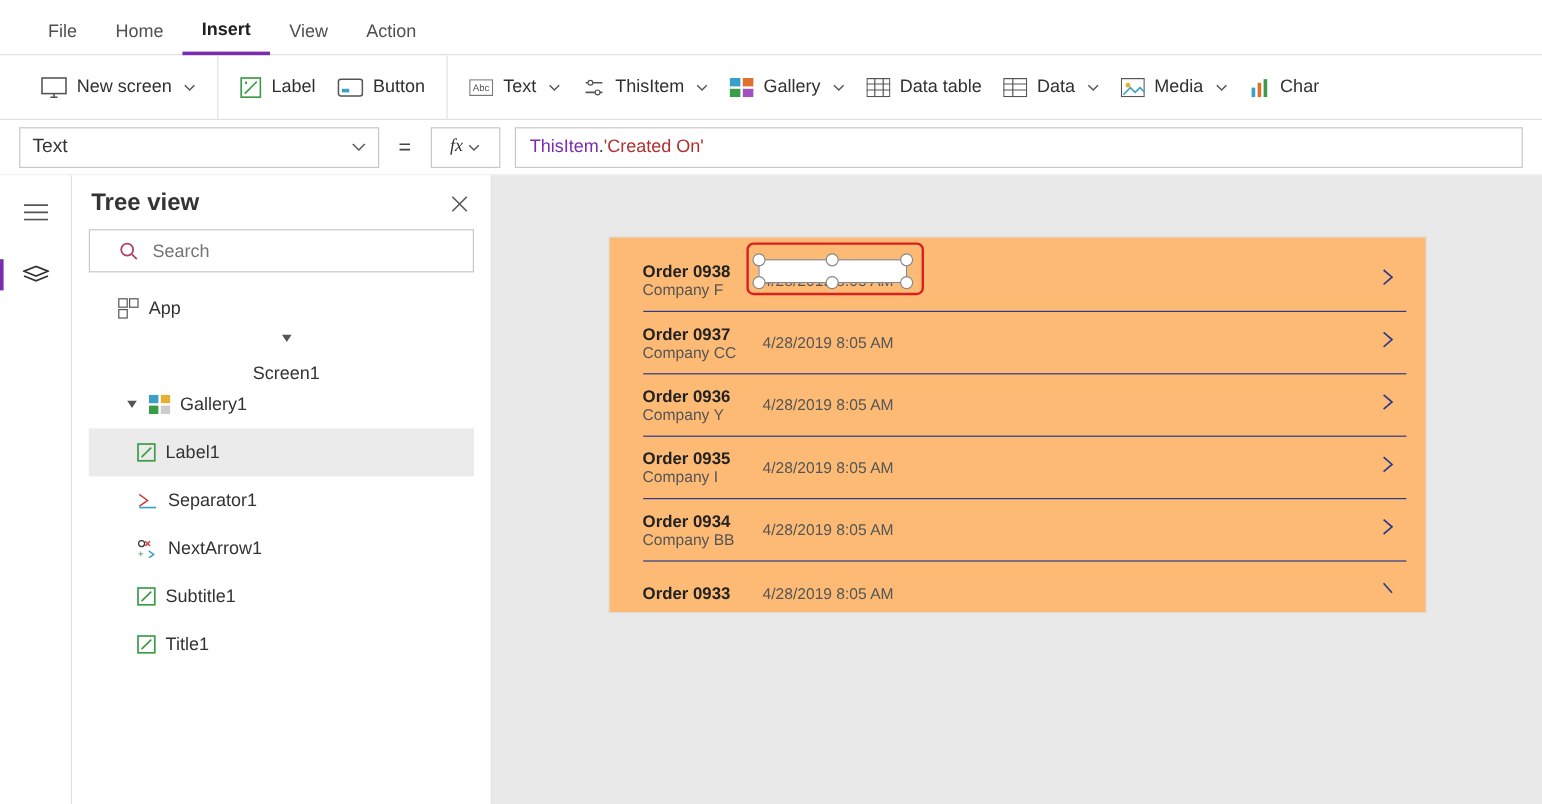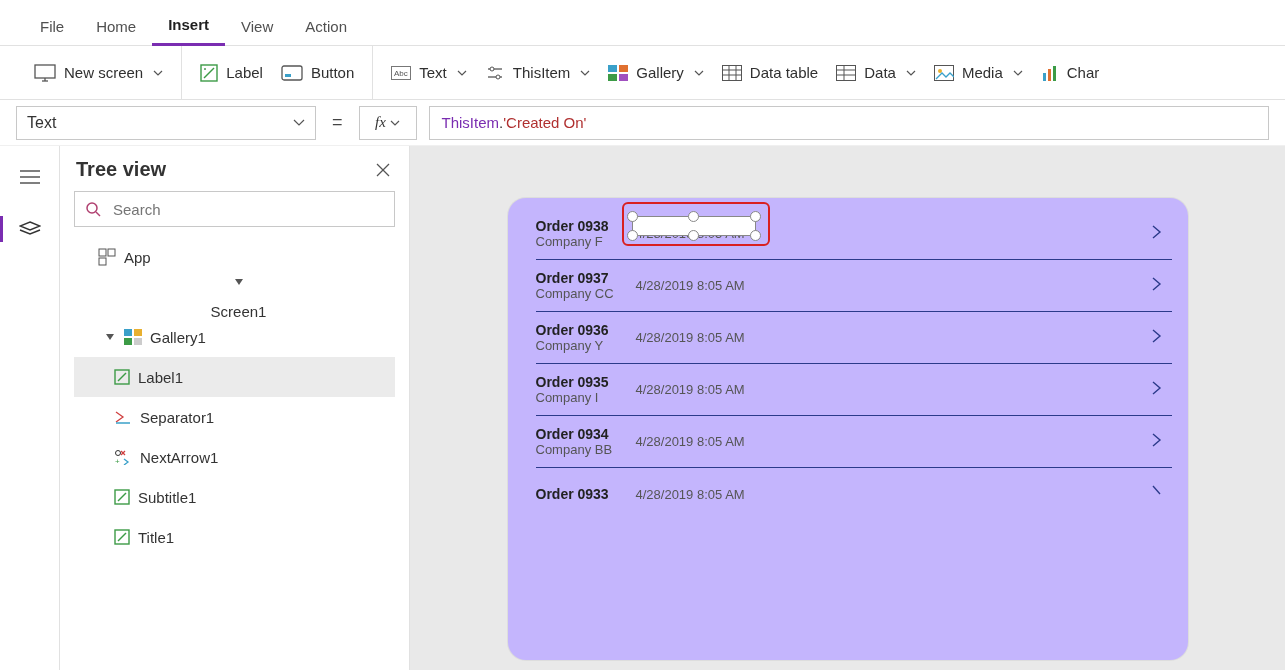--- a/index.html
+++ b/index.html
@@ -21,31 +21,31 @@
   .formula-input .tok1 { color:#7a2db1; }
   .formula-input .tok2 { color:#b03030; }
   .content { display:flex; height:calc(670px - 46px - 54px - 46px); }
   .leftrail { width:60px; border-right:1px solid #e1e1e1; display:flex; flex-direction:column; align-items:center; gap:18px; padding-top:14px;}
   .leftrail .railbtn { width:34px; height:34px; display:flex; align-items:center; justify-content:center; cursor:pointer;}
   .leftrail .railbtn.active { position:relative;}
   .leftrail .railbtn.active::before { content:""; position:absolute; left:-13px; top:4px; bottom:4px; width:3px; background:#7a2db1;}
   .treepane { width:350px; border-right:1px solid #e1e1e1; display:flex; flex-direction:column; padding:8px 14px 0 14px;}
   .treehead { display:flex; align-items:center; justify-content:space-between; padding:4px 4px 10px 2px;}
   .treehead h2 { font-size:20px; font-weight:600; margin:0;}
-  .searchbox { border:1px solid #c8c8c8; height:36px; display:flex; align-items:center; padding:0 10px; gap:10px; margin-bottom:10px;}
+  .searchbox { border:1px solid #c8c8c8; height:36px; display:flex; align-items:center; padding:0 24px; gap:10px; margin-bottom:10px;}
   .searchbox input { border:none; outline:none; font-size:15px; flex:1; color:#888;}
   .tree { font-size:15px;}
   .treerow { display:flex; align-items:center; gap:8px; height:40px; padding-left:4px; cursor:pointer;}
   .treerow .caret { width:12px; display:inline-flex; justify-content:center;}
   .treerow.selected { background:#ebebeb;}
   .indent1 { padding-left:8px;flex-direction:column;}
   .indent2 { padding-left:30px;}
   .indent3 { padding-left:40px;}
   .canvas { flex:1; background:#e9e9e9; display:flex; align-items:flex-start; justify-content:center; padding-top:52px; overflow:hidden;}
-  .screen { background:#c4b5fd; width:680px; height:462px; box-shadow:0 0 0 1px #ddd; overflow:hidden;border-radius:18px;}
+  .screen { background:#fdba74; width:680px; height:312px; box-shadow:0 0 0 1px #ddd; overflow:hidden;}
   .gallerylist { padding:10px 16px 0 28px;}
   .grow { display:flex; align-items:center; border-bottom:1px solid #2b3a8a; height:52px; position:relative;}
   .grow .title { font-weight:700; font-size:14px; color:#222;}
   .grow .sub { font-size:13px; color:#555;}
   .grow .left { width:100px;}
   .grow .date { font-size:13px; color:#555; margin-left:0px;}
   .grow .arrow { margin-left:auto; margin-right:8px;}
   .sel-highlight { position:absolute; border:2px solid #d92020; border-radius:6px; left:86px; top:-6px; width:148px; height:44px;}
   .sel-inner { position:absolute; border:1px solid #888; left:96px; top:8px; width:124px; height:20px; background:#fff;}
   .handle { position:absolute; width:11px; height:11px; border:1px solid #888; background:#fff; border-radius:50%;}

